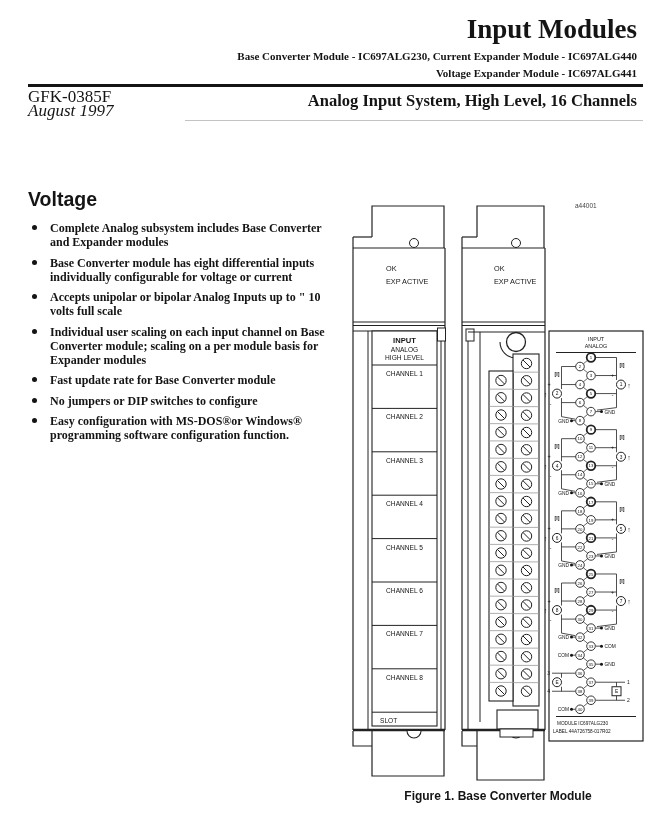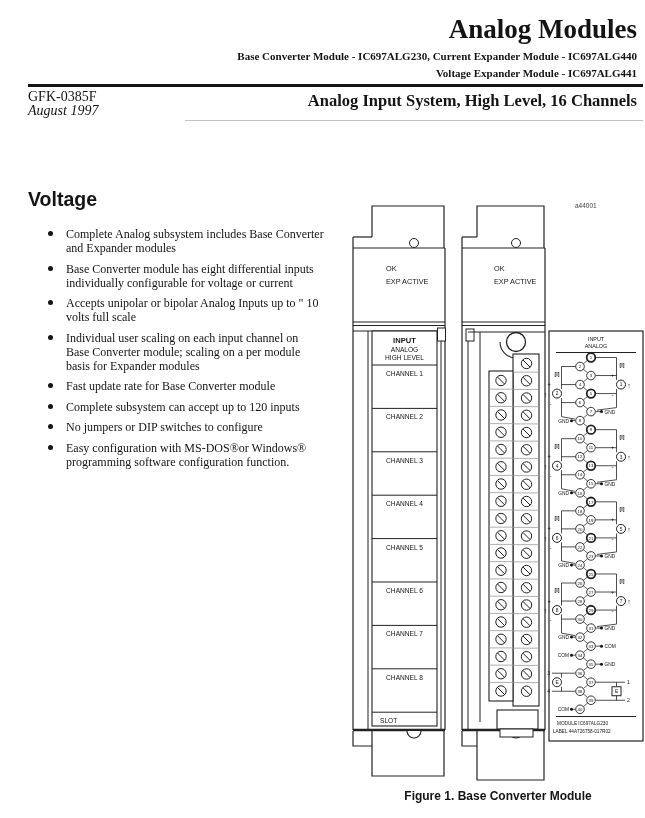--- a/index.html
+++ b/index.html
@@ -4,46 +4,46 @@
 <style>
   html,body{margin:0;padding:0;background:#e8e8e8;}
   .page{position:relative;width:645px;height:818px;background:#ffffff;overflow:hidden;
         font-family:"Liberation Serif",serif;color:#141414;}
   .abs{position:absolute;}
 
   
   .doc-title{right:8px;top:14px;font-size:27px;font-weight:bold;text-align:right;}
   .doc-subtitle{right:8px;top:48px;font-size:11px;font-weight:bold;text-align:right;line-height:17px;}
   .rule-main{left:28px;width:615px;top:84px;height:2.5px;background:#141414;}
-  .doc-num{left:28px;top:90px;font-size:14px;line-height:13.5px;}
+  .doc-num{left:28px;top:90px;font-size:17px;line-height:13.5px;}
   .doc-date{font-style:italic;}
   .section-title{right:8px;top:91px;font-size:16.5px;font-weight:bold;text-align:right;margin-left:23px;}
   .rule-faint{left:185px;width:458px;top:120px;height:1px;background:#c3c3c3;}
 
   
   .features{left:28px;top:188px;width:312px;}
   .features h2{margin:0 0 10px 0;font-family:"Liberation Sans",sans-serif;font-size:19.5px;font-weight:bold;}
-  .features ul{list-style:none;margin:16px;padding:0;}
+  .features ul{list-style:none;margin:0;padding:0;font-weight:bold;}
   .features li{display:flex;margin:0 0 6.5px 0;font-size:12px;line-height:14px;}
   .features .dot{flex:0 0 5px;width:5px;height:5px;border-radius:50%;background:#141414;margin:4px 13px 0 4px;}
   .features .txt{flex:1;}
 
   
   #figure-svg{left:0;top:0;}
   svg text{font-family:"Liberation Sans",sans-serif;fill:#141414;}
   .fig-code{left:575px;top:202px;font-family:"Liberation Sans",sans-serif;font-size:6.5px;color:#444;}
   .fig-caption{left:353px;top:789px;width:290px;text-align:center;
                font-family:"Liberation Sans",sans-serif;font-size:12px;font-weight:bold;}
 </style>
 </head>
 <body>
 
 <div class="page">
 
-  <div class="abs doc-title">Analog Modules</div>
+  <div class="abs doc-title">Input Modules</div>
   <div class="abs doc-subtitle">
     <div>Base Converter Module - IC697ALG230, Current Expander Module - IC697ALG440</div>
     <div>Voltage Expander Module - IC697ALG441</div>
   </div>
   <div class="abs rule-main"></div>
   <div class="abs doc-num">
     <div>GFK-0385F</div>
     <div class="doc-date">August 1997</div>
   </div>
   <div class="abs section-title">Analog Input System, High Level, 16 Channels</div>
@@ -64,24 +64,20 @@
           <span class="dot"></span>
           <span class="txt">Accepts unipolar or bipolar Analog Inputs up to " 10 volts full scale</span>
         </li>
         <li>
           <span class="dot"></span>
           <span class="txt">Individual user scaling on each input channel on Base Converter module; scaling on a per module basis for Expander modules</span>
         </li>
         <li>
           <span class="dot"></span>
           <span class="txt">Fast update rate for Base Converter module</span>
-        </li>
-        <li>
-          <span class="dot"></span>
-          <span class="txt">Complete subsystem can accept up to 120 inputs</span>
         </li>
         <li>
           <span class="dot"></span>
           <span class="txt">No jumpers or DIP switches to configure</span>
         </li>
         <li>
           <span class="dot"></span>
           <span class="txt">Easy configuration with MS-DOS®or Windows® programming software configuration function.</span>
         </li>
       </ul>

